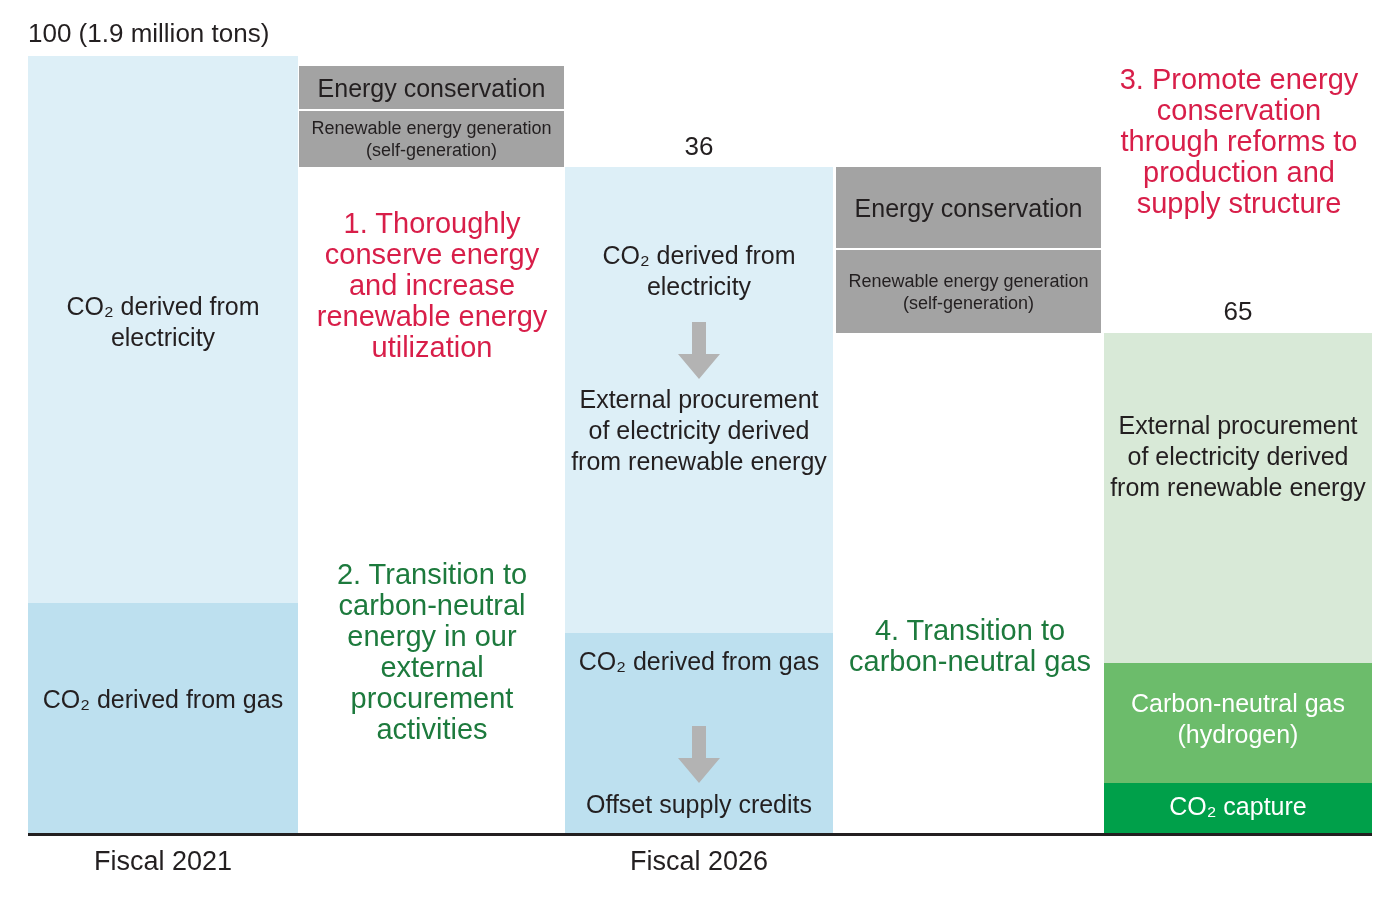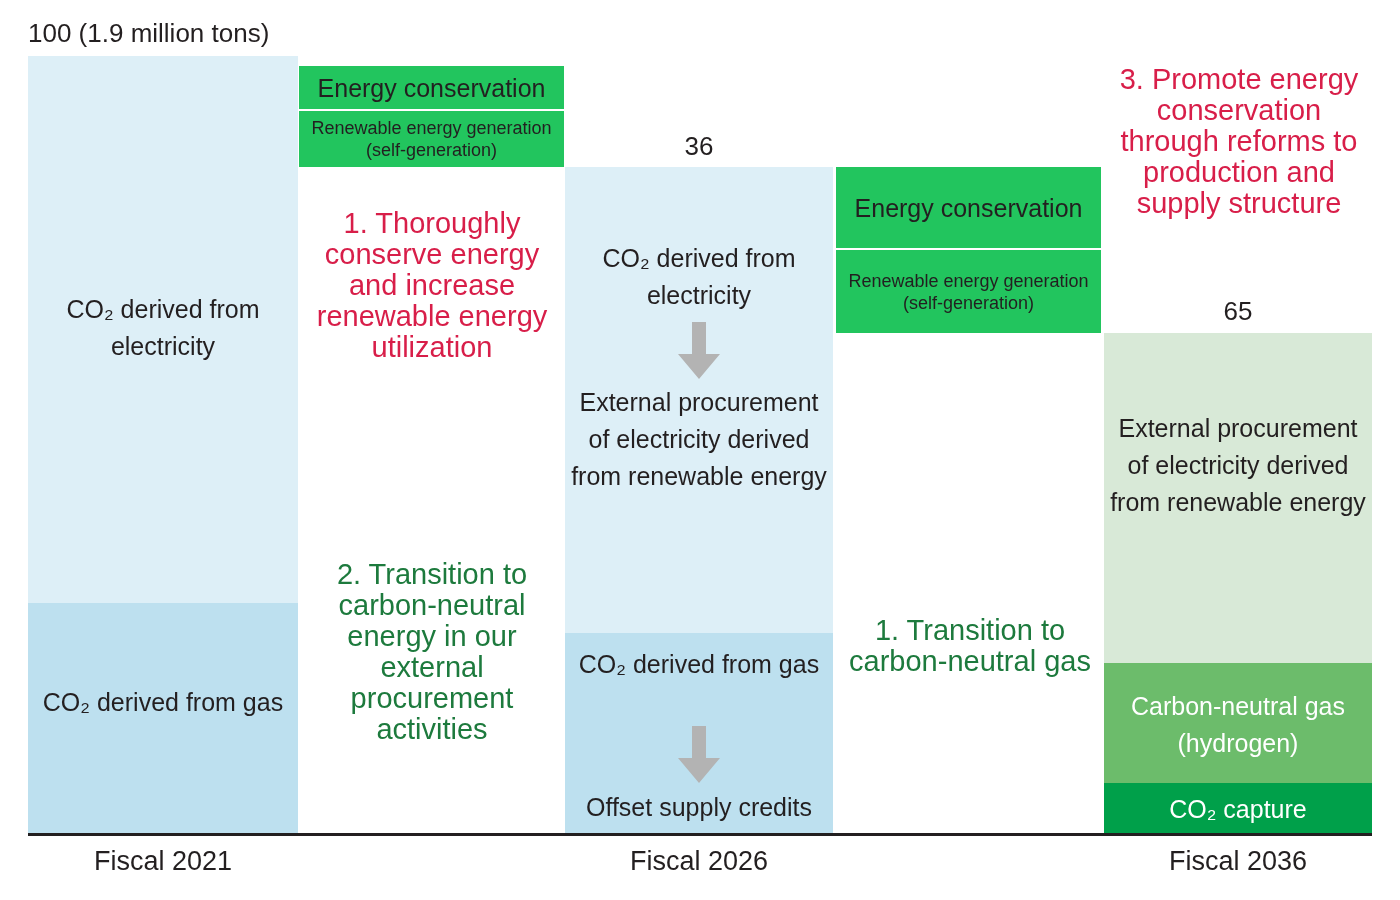--- a/index.html
+++ b/index.html
@@ -72,21 +72,21 @@
   #bar36-cn {
     left: 1104px; top: 663px; width: 268px; height: 120px;
     background: #6cbc6b;
   }
   #bar36-capture {
     left: 1104px; top: 783px; width: 268px; height: 50px;
     background: #00a04a;
   }
 
   
-  .pink-block { background: #22c55e; }
+  .pink-block { background: #a3a3a3; }
   .pink-top {
     display: flex; align-items: center; justify-content: center;
     font-size: 25px; line-height: 30px; text-align: center;
     color: #231f20;
   }
   .pink-bottom {
     display: flex; align-items: center; justify-content: center;
     font-size: 18px; line-height: 22px; text-align: center;
     color: #231f20;
     border-top: 2px solid #ffffff;
@@ -110,21 +110,21 @@
 
   #callout-1 { left: 303px;  top: 208px; width: 258px; }
   #callout-2 { left: 303px;  top: 559px; width: 258px; }
   #callout-3 { left: 1106px; top: 64px;  width: 266px; }
   #callout-4 { left: 838px;  top: 615px; width: 264px; }
 
   
   .bar-label {
     text-align: center;
     font-size: 25px;
-    line-height: 37px;
+    line-height: 31px;
     color: #231f20;
   }
   .bar-label.white { color: #ffffff; }
 
   #lbl21-elec    { left: 32px;  top: 291px; width: 262px; }
   #lbl21-gas     { left: 32px;  top: 684px; width: 262px; }
 
   #lbl26-elec    { left: 569px; top: 240px; width: 260px; }
   #lbl26-ext     { left: 569px; top: 384px; width: 260px; }
   #lbl26-gas     { left: 569px; top: 646px; width: 260px; }
@@ -209,31 +209,30 @@
   <div class="abs bar-label" id="lbl26-offset">Offset supply credits</div>
 
   <div class="abs pink-block pink-top" id="pink2-top">
     <span>Energy conservation</span>
   </div>
   <div class="abs pink-block pink-bottom" id="pink2-bottom">
     <span>Renewable energy generation (self-generation)</span>
   </div>
 
   <div class="abs callout red" id="callout-3">3. Promote energy conservation through reforms to production and supply structure</div>
-  <div class="abs callout green" id="callout-4">1. Transition to carbon-neutral gas</div>
+  <div class="abs callout green" id="callout-4">4. Transition to carbon-neutral gas</div>
 
   <div class="abs col-value" id="value-2036">65</div>
 
   <div class="abs bar" id="bar36-ext"></div>
   <div class="abs bar" id="bar36-cn"></div>
   <div class="abs bar" id="bar36-capture"></div>
 
   <div class="abs bar-label" id="lbl36-ext">External procurement of electricity derived from renewable energy</div>
   <div class="abs bar-label white" id="lbl36-capture">CO₂ capture</div>
   <div class="abs bar-label white" id="lbl36-cn">Carbon-neutral gas (hydrogen)</div>
 
   <div class="abs" id="axis-line"></div>
 
   <div class="abs axis-caption" id="cap-2021">Fiscal 2021</div>
   <div class="abs axis-caption" id="cap-2026">Fiscal 2026</div>
-  <div class="abs axis-caption" id="cap-2036">Fiscal 2036</div>
 
 </div>
 
 </body></html>

